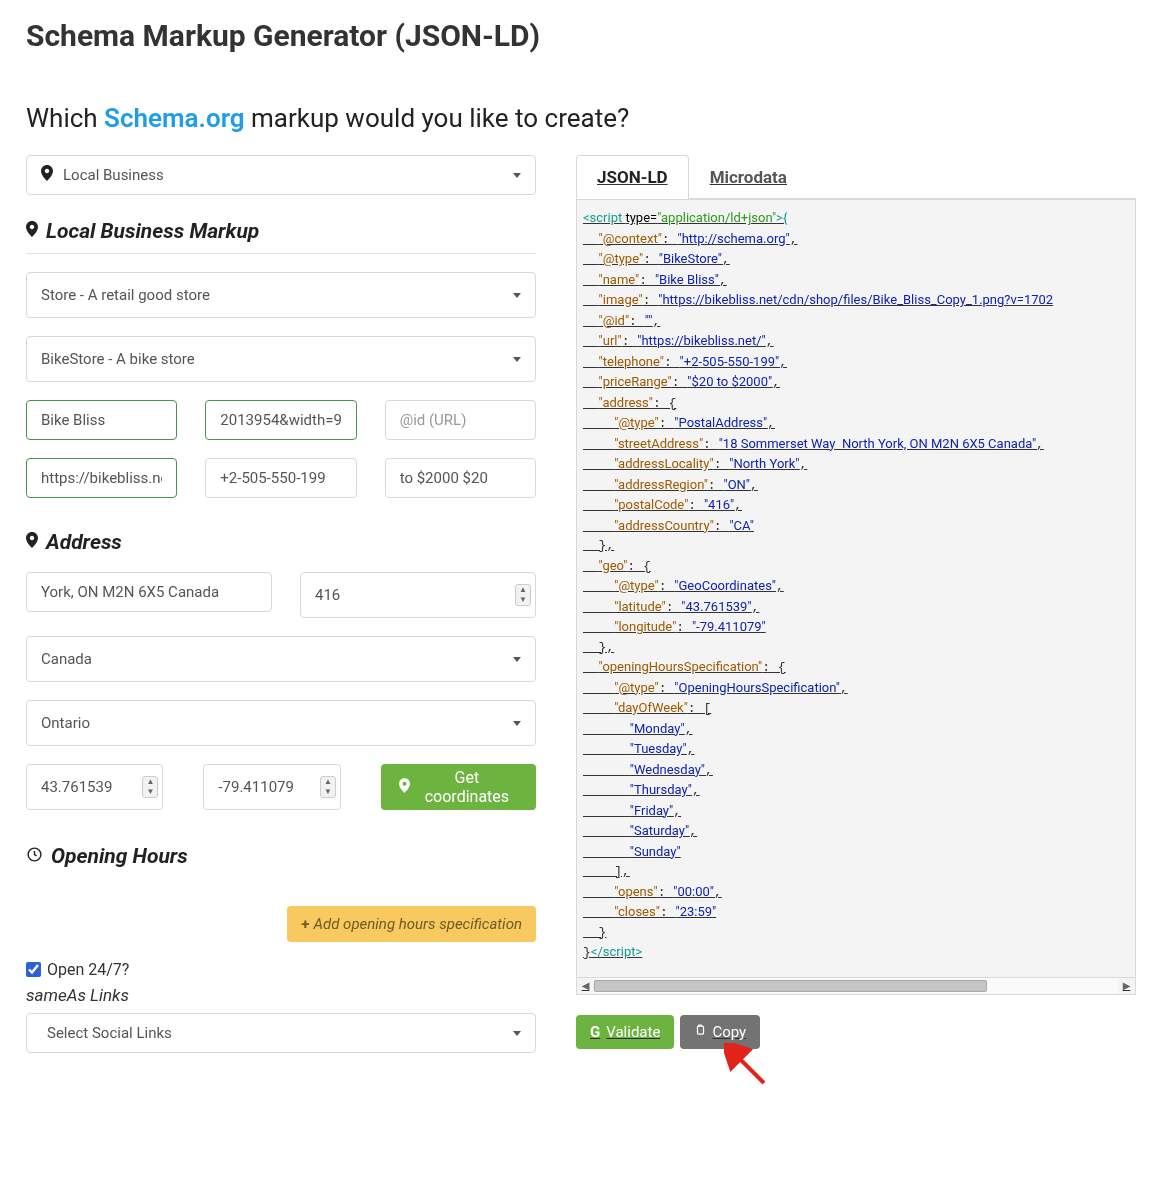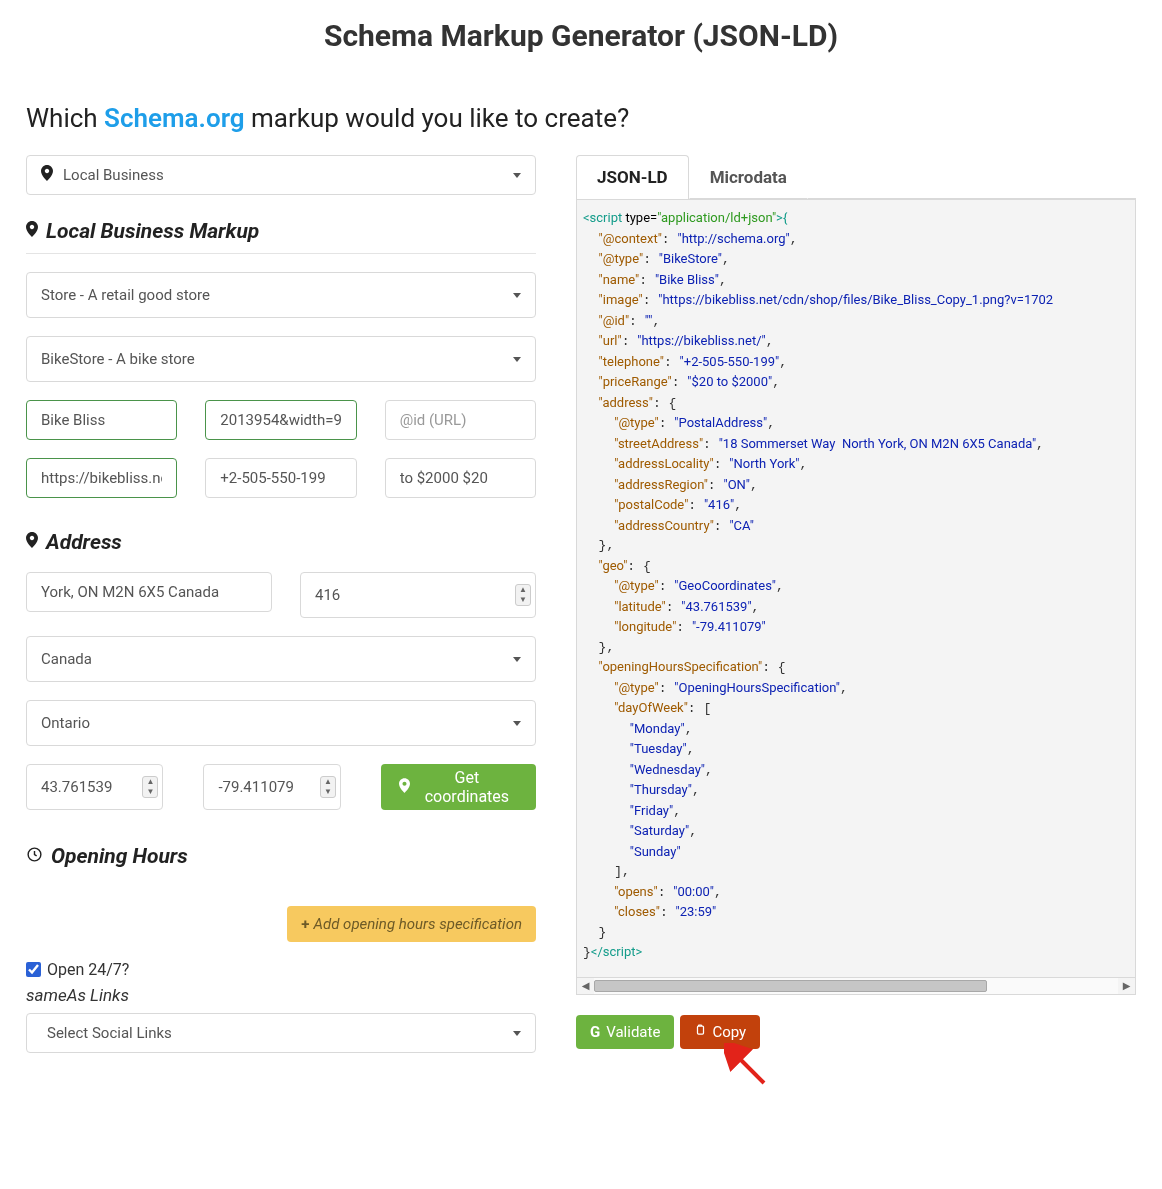--- a/index.html
+++ b/index.html
@@ -1,22 +1,22 @@
 <!DOCTYPE html>
 <html><head>
 <meta charset="utf-8">
 <style>
 * { box-sizing: border-box; margin: 0; padding: 0; font-family: -apple-system, BlinkMacSystemFont, "Segoe UI", Roboto, Helvetica, Arial, sans-serif; }
 body { background: #fff; color: #333; padding: 10px 26px 40px; width: 1162px; }
-h1 { font-size: 30px; font-weight: 700; text-align: center; margin-top: 8px; margin-bottom: 50px; }
+h1 { font-size: 30px; font-weight: 700; text-align: left; margin-top: 8px; margin-bottom: 50px; }
 .prompt { font-size: 26px; margin-bottom: 22px; color: #222; }
 .prompt .link { color: #1e9ee9; font-weight: 600; }
 .cols { display: flex; gap: 40px; }
 .left { width: 510px; }
-.right { flex: 1; }
+.right { flex: 1; text-decoration: underline; }
 .dropdown, .text-input, .num-input { width: 100%; background: #fff; border: 1px solid #d9d9d9; border-radius: 4px; font-size: 15px; color: #555; display: flex; align-items: center; justify-content: space-between; padding: 0 14px; }
 .dropdown { height: 40px; position: relative; }
 .dropdown.big { height: 46px; }
 .dropdown .caret { width: 0; height: 0; border-left: 4px solid transparent; border-right: 4px solid transparent; border-top: 5px solid #555; }
 .section-head { display: flex; align-items: center; gap: 8px; margin: 24px 0 6px; font-style: italic; }
 .section-head.border { border-bottom: 1px solid #e4e4e4; padding-bottom: 10px; }
 .section-head h2 { font-size: 21px; font-weight: 700; color: #222; }
 .pin-icon svg { width: 12px; height: 16px; fill: #222; }
 .clock-icon svg { width: 17px; height: 17px; stroke: #222; fill: none; stroke-width: 2; }
 .row3 { display: flex; gap: 28px; margin-top: 18px; }
@@ -26,21 +26,21 @@
 .text-input input { border: none; outline: none; width: 100%; font-size: 15px; color: #555; background: transparent; }
 .text-input input::placeholder { color: #999; }
 .num-input { height: 46px; padding-right: 4px; }
 .num-input input { border: none; outline: none; width: 100%; font-size: 15px; color: #555; background: transparent; }
 .spinner-btns { display: flex; flex-direction: column; border: 1px solid #ccc; border-radius: 3px; background: #f2f2f2; }
 .spinner-btns span { font-size: 8px; line-height: 8px; padding: 1px 3px; color: #666; }
 .geo-row { display: flex; gap: 40px; margin-top: 18px; align-items: center; }
 .geo-row .num-input { width: 148px; }
 .btn-green { background: #6db33f; color: #fff; border: none; border-radius: 4px; height: 46px; padding: 0 18px; font-size: 16px; display: inline-flex; align-items: center; gap: 6px; cursor: pointer; }
 .btn-yellow { background: #f7c95f; color: #6d5a27; border: none; border-radius: 4px; height: 36px; padding: 0 14px; font-size: 15px; font-style: italic; display: inline-flex; align-items: center; gap: 4px; cursor: pointer; }
-.btn-blue { background: #c2410c; color: #fff; border: none; border-radius: 4px; height: 34px; padding: 0 14px; font-size: 15px; display: inline-flex; align-items: center; gap: 6px; cursor: pointer; }
+.btn-blue { background: #737373; color: #fff; border: none; border-radius: 4px; height: 34px; padding: 0 14px; font-size: 15px; display: inline-flex; align-items: center; gap: 6px; cursor: pointer; }
 .btn-green.sm { height: 34px; font-size: 15px; padding: 0 14px; }
 .btn-row-right { display: flex; justify-content: flex-end; margin-top: 38px; }
 .check-line { margin-top: 18px; display: flex; align-items: center; gap: 6px; font-size: 16px; }
 .check-line input[type=checkbox] { width: 15px; height: 15px; accent-color: #2a61d6; }
 .italic-label { font-style: italic; font-size: 17px; margin-top: 6px; }
 .tab { padding: 11px 20px; font-size: 17px; font-weight: 700; color: #555; border: 1px solid transparent; border-bottom: none; cursor: pointer; }
 .tab.active { background: #fff; border-color: #d9d9d9; border-radius: 4px 4px 0 0; color: #222; }
 .tabs-wrap { display: flex; }
 .tabs-wrap .filler { flex:1; border-bottom:1px solid #d9d9d9; }
 .code-box { background: #f4f4f4; border: 1px solid #d9d9d9; font-family: "Courier New", monospace; font-size: 13px; line-height: 1.5; padding: 8px 6px 14px; white-space: pre; overflow-x: auto; color: #333; }

